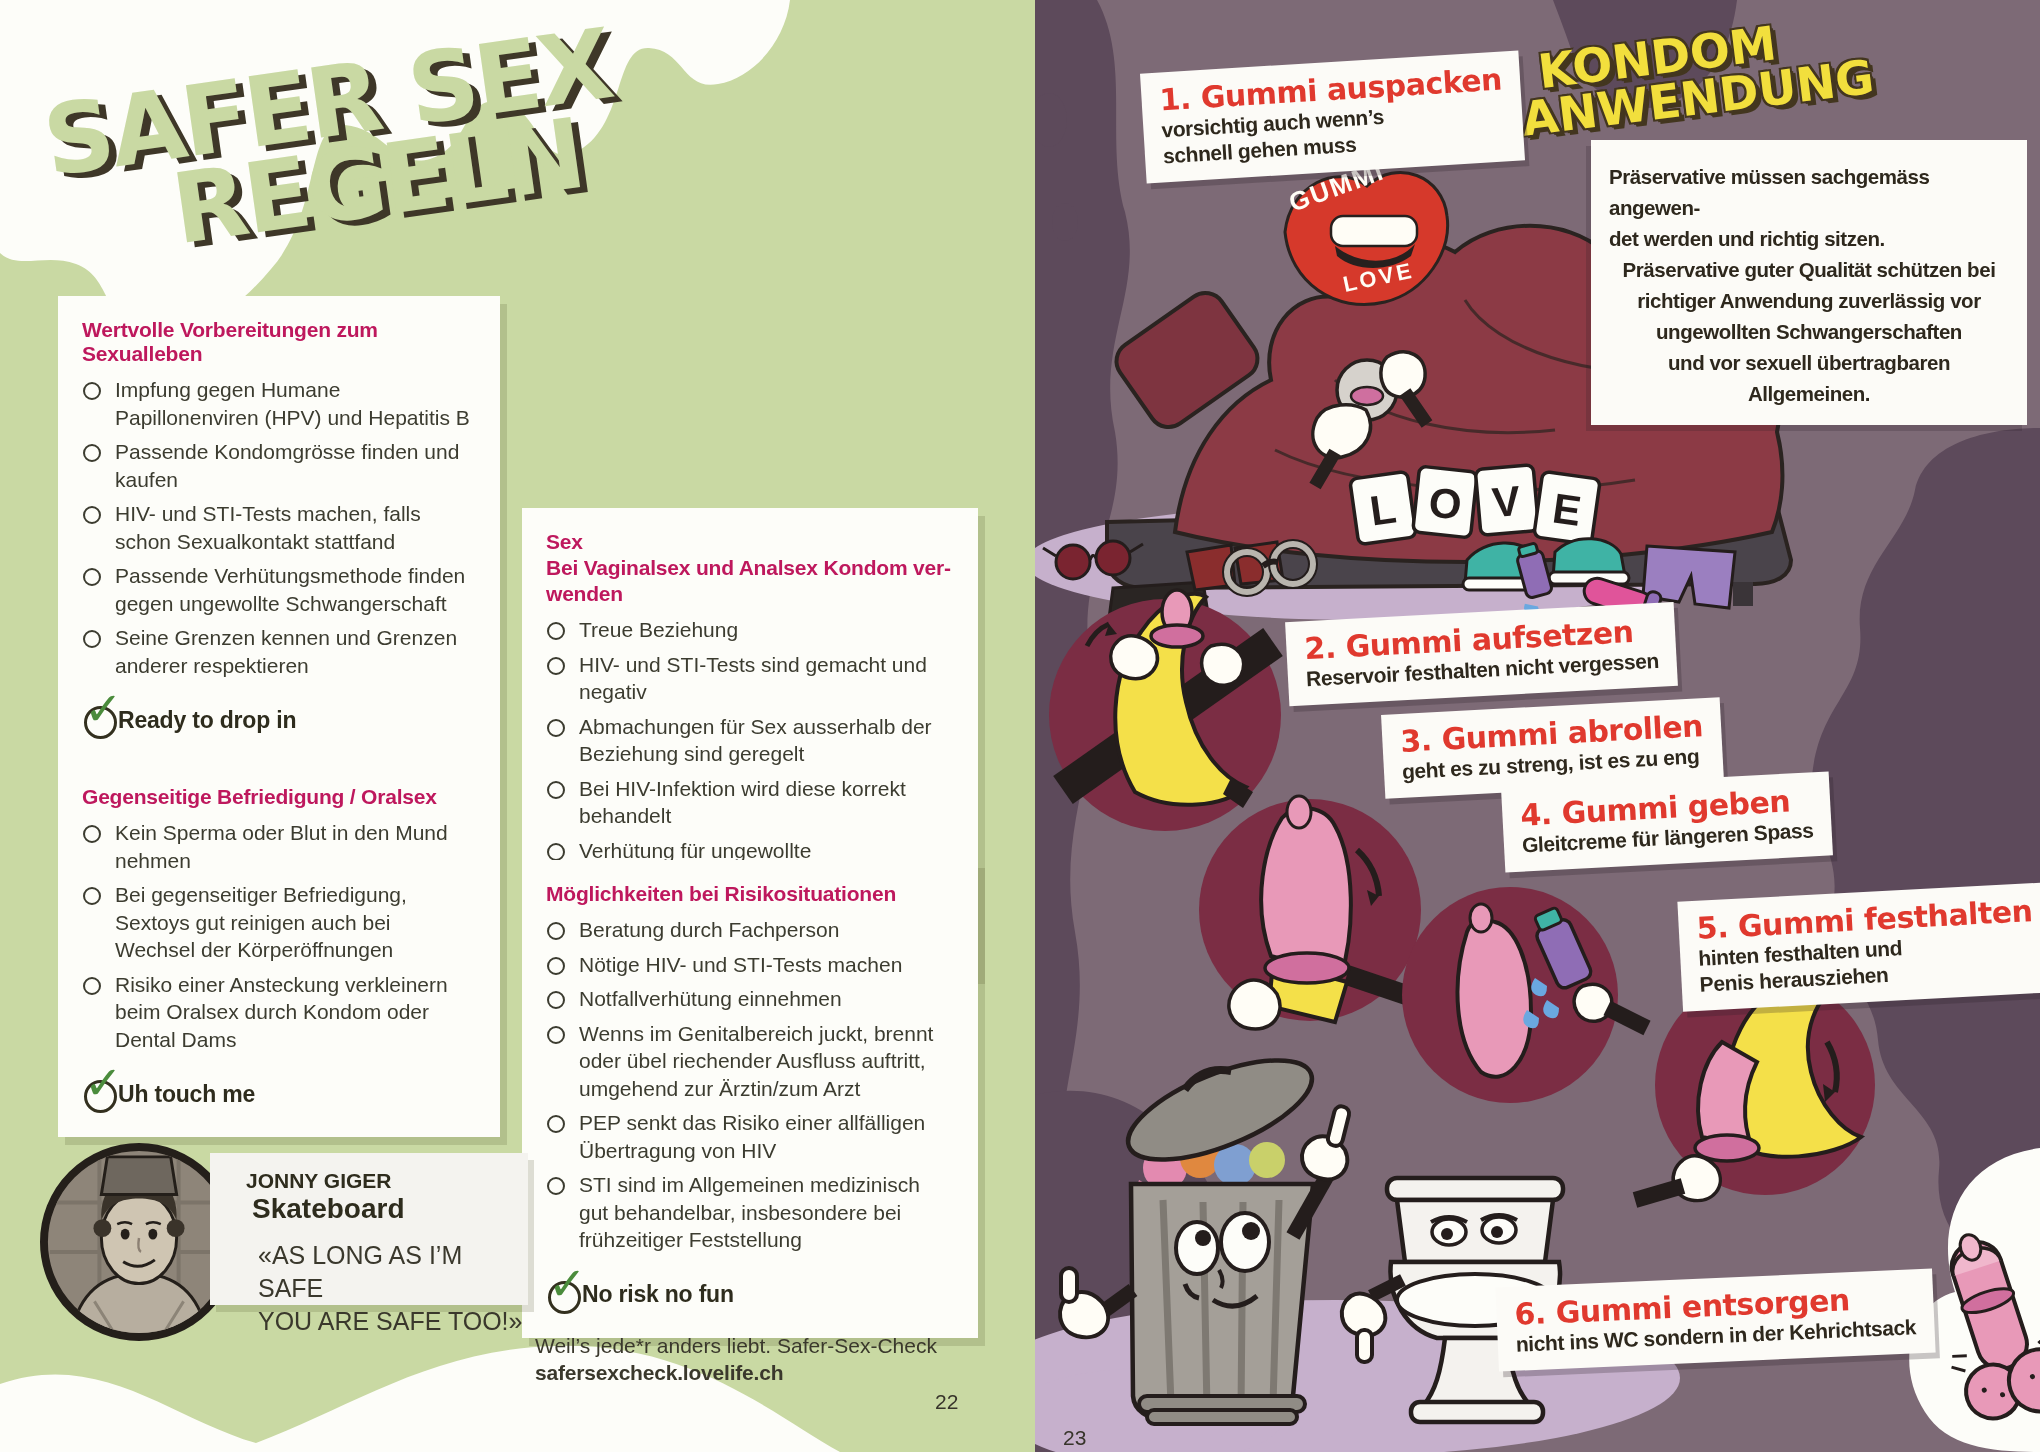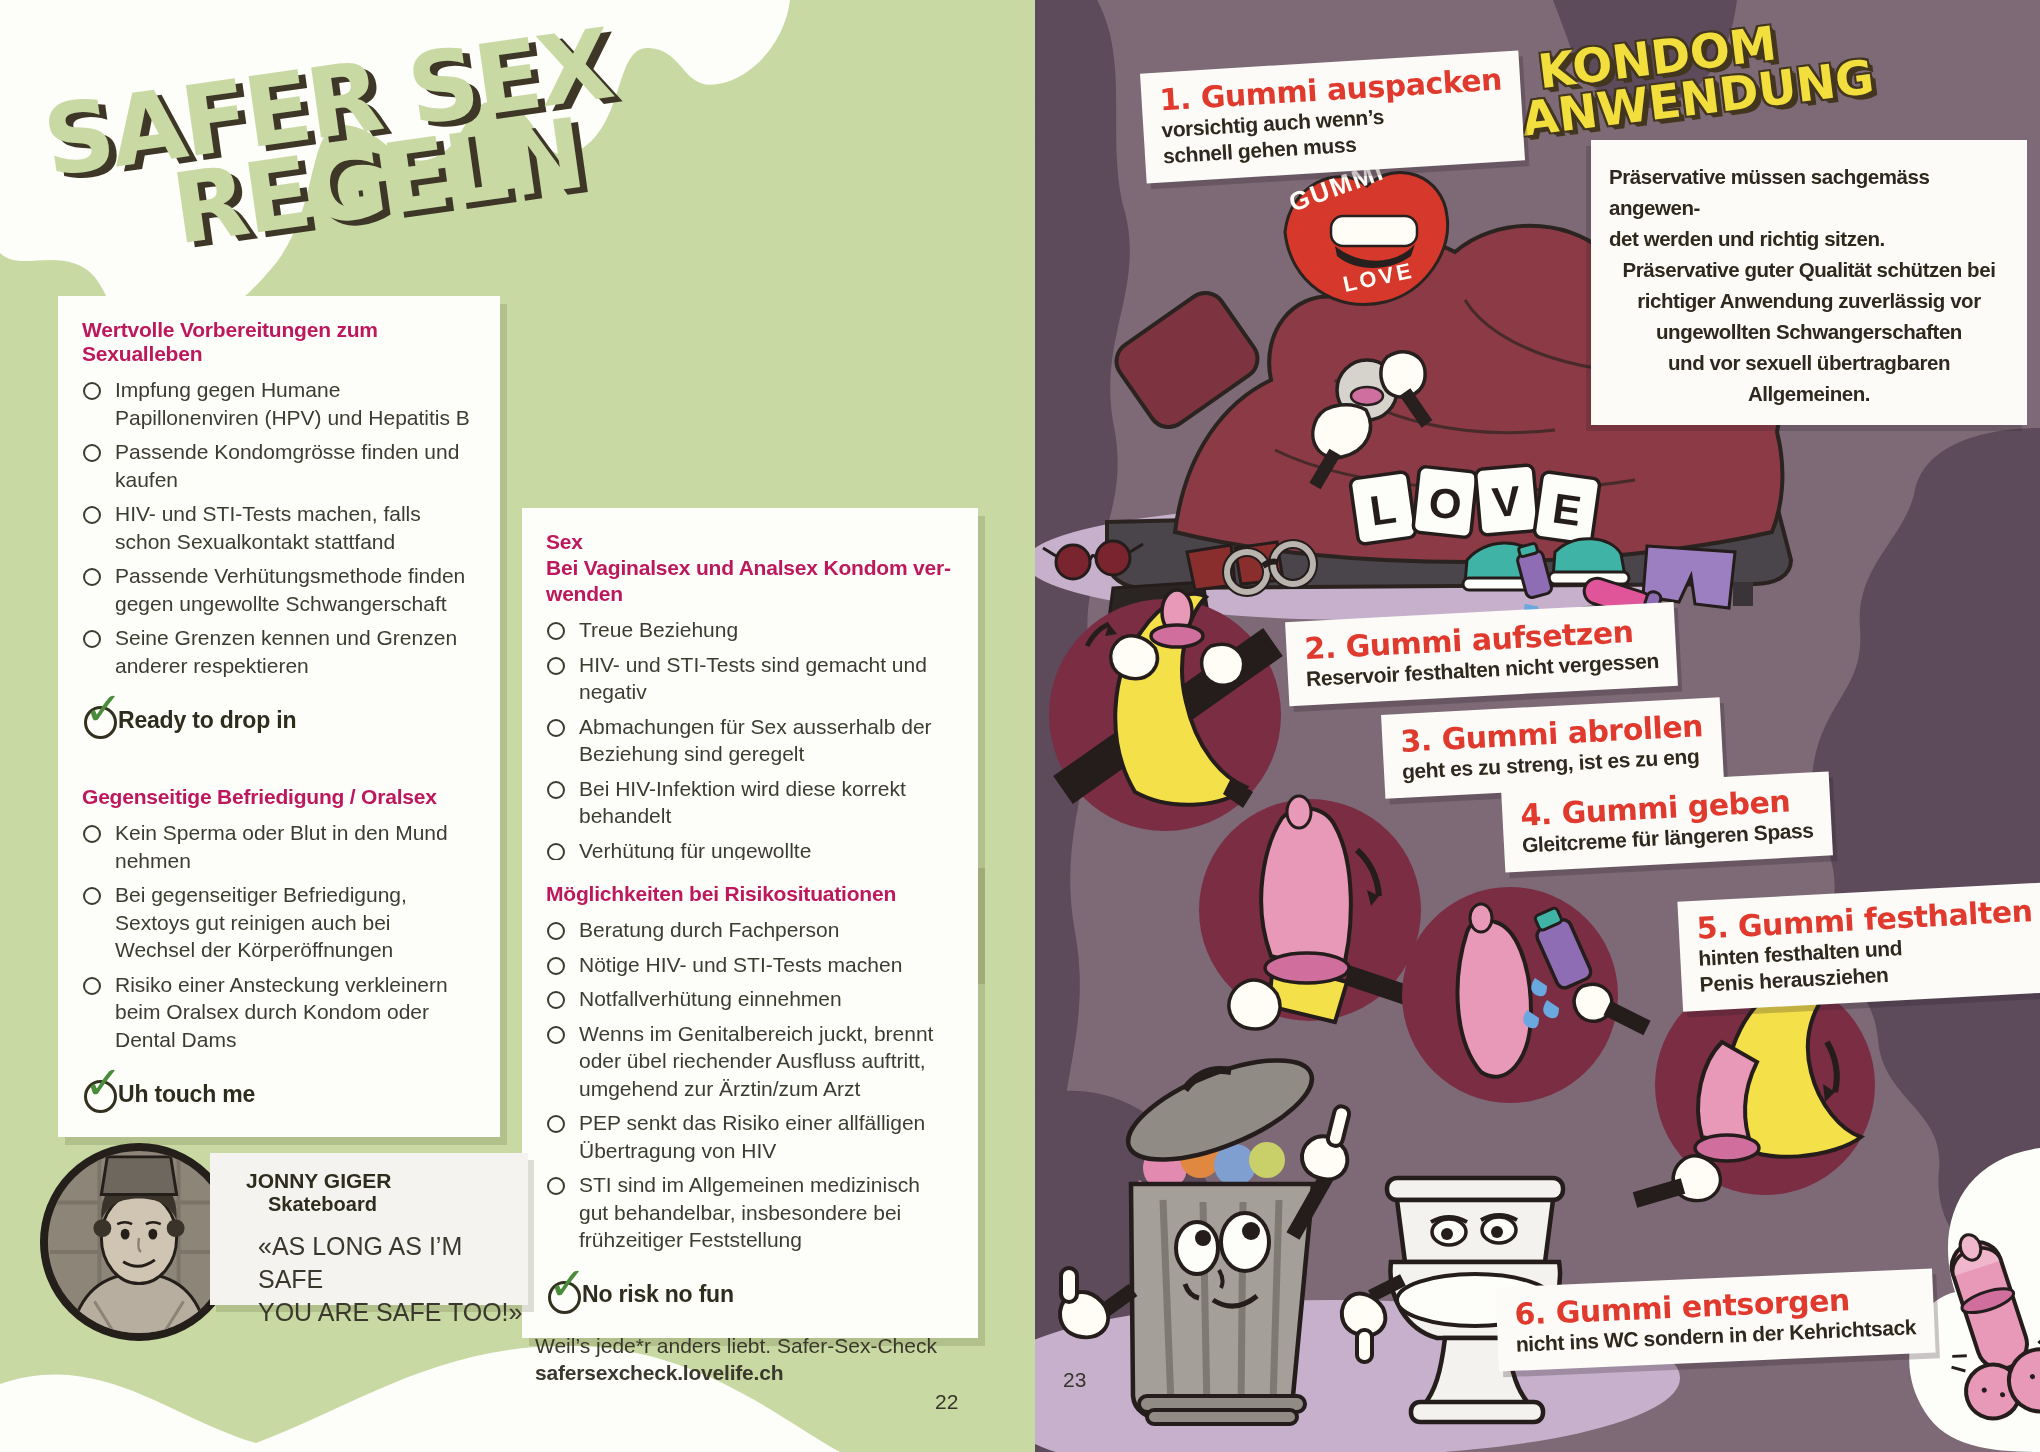--- a/index.html
+++ b/index.html
@@ -21,21 +21,21 @@
   .chk-row{position:relative;margin-top:22px;height:38px;display:flex;align-items:center;}
   .chk{position:relative;width:36px;height:36px;flex:0 0 36px;}
   .chk .ring{position:absolute;left:2px;top:4px;width:27px;height:27px;border:3px solid #33301f;border-radius:50%;}
   .chk .mark{position:absolute;left:2px;top:-16px;font-size:46px;font-weight:900;color:#4b8c3c;line-height:1;
              font-family:"DejaVu Sans",sans-serif;}
   .chk-label{font-size:23px;font-weight:800;color:#2e2c1d;letter-spacing:-0.2px;}
   #profile-photo{position:absolute;left:40px;top:1143px;width:198px;height:198px;}
   #quote-box{position:absolute;left:210px;top:1153px;width:318px;height:152px;background:#f4f3ef;
              box-shadow:6px 7px 0 rgba(75,75,40,.18);padding:16px 0 0 36px;box-sizing:border-box;}
   #quote-box .nm{font-size:21px;font-weight:800;color:#2e2c1d;}
-  #quote-box .rl{font-size:20px;font-weight:800;color:#2e2c1d;margin-left:22px;}
+  #quote-box .rl{font-size:28px;font-weight:800;color:#2e2c1d;margin-left:6px;}
   #quote-box .q{font-size:25px;color:#3a382c;line-height:33px;margin-top:14px;margin-left:12px;}
   #left-footer{position:absolute;left:535px;top:1332px;font-size:21px;color:#3a382c;line-height:27px;}
   #left-footer .b{font-weight:800;letter-spacing:-0.2px;}
   .pagenum{position:absolute;font-size:21px;color:#37342a;}
   
   #page-right{position:absolute;left:1035px;top:0;width:1005px;height:1452px;background:#7d6a76;overflow:hidden;}
   #right-art{position:absolute;left:0;top:0;z-index:1;}
   .overlay{z-index:2;}
   #kondom-title{position:absolute;left:505px;top:30px;transform:rotate(-7deg);z-index:2;
       font-family:"DejaVu Sans",sans-serif;font-weight:900;color:#f2df3d;letter-spacing:0px;line-height:0.95;
@@ -458,15 +458,15 @@
       <div class="t">5. Gummi festhalten</div>
       <div class="s">hinten festhalten und</div>
       <div class="s">Penis herausziehen</div>
     </div>
 
     <div class="step" style="left:462px;top:1278px;transform:rotate(-2.5deg);">
       <div class="t">6. Gummi entsorgen</div>
       <div class="s">nicht ins WC sondern in der Kehrichtsack</div>
     </div>
 
-    <div class="pagenum overlay" style="left:28px;top:1368px;position:absolute;">23</div>
+    <div class="pagenum overlay" style="left:28px;top:1426px;position:absolute;">23</div>
   </div>
 </div>
 
 </body></html>

